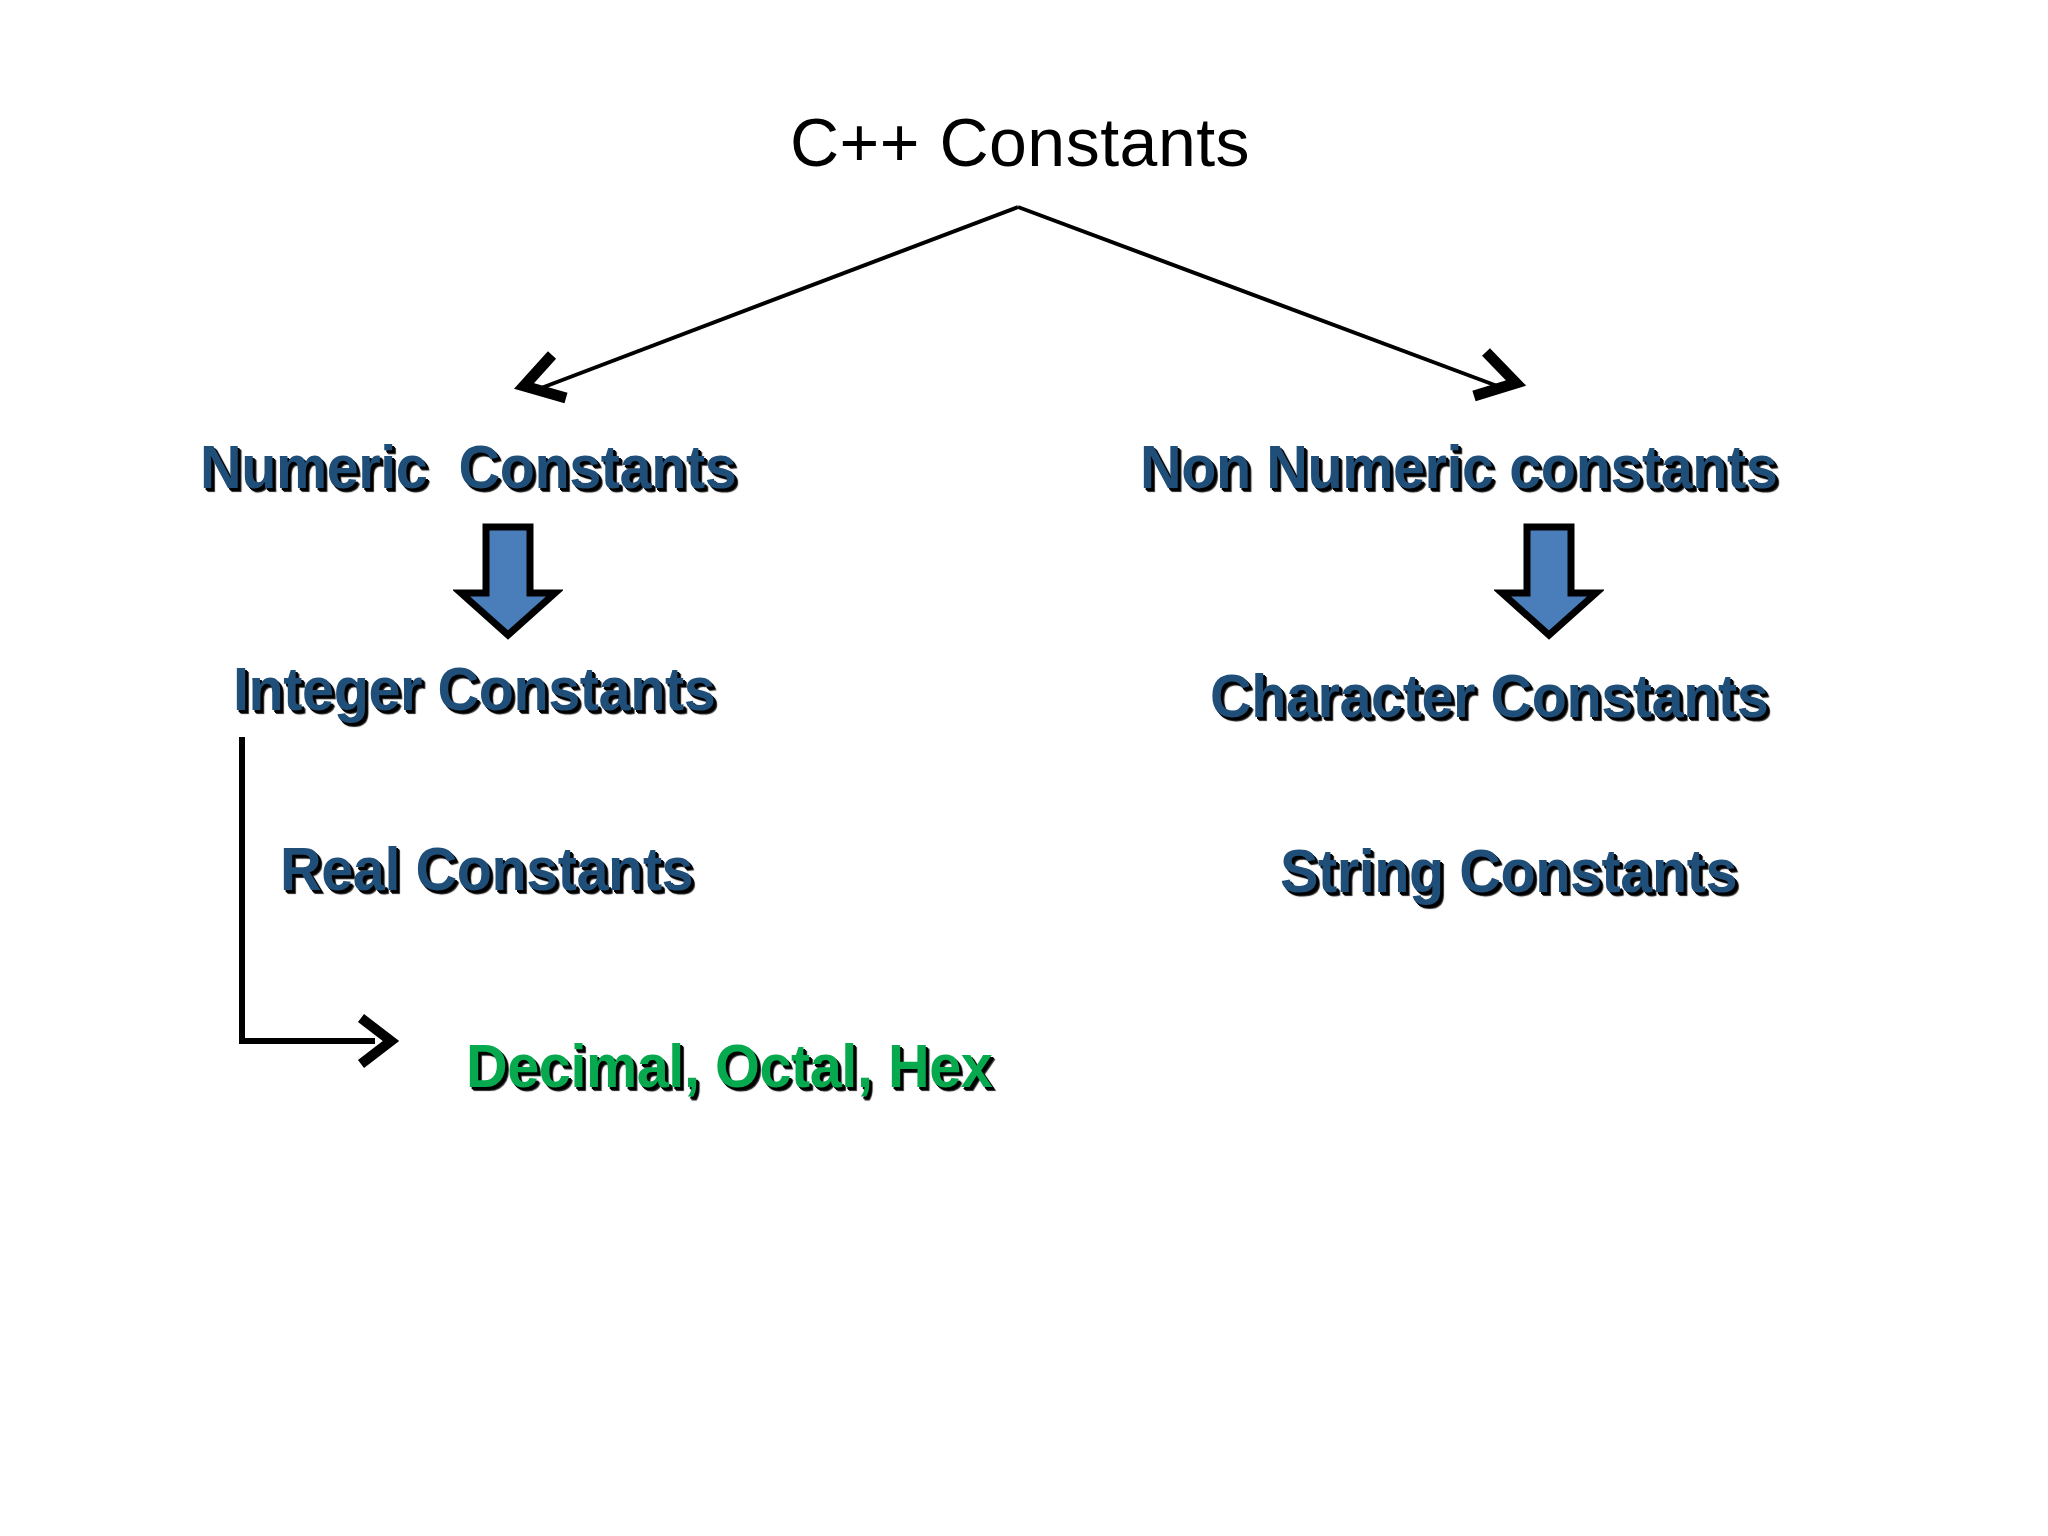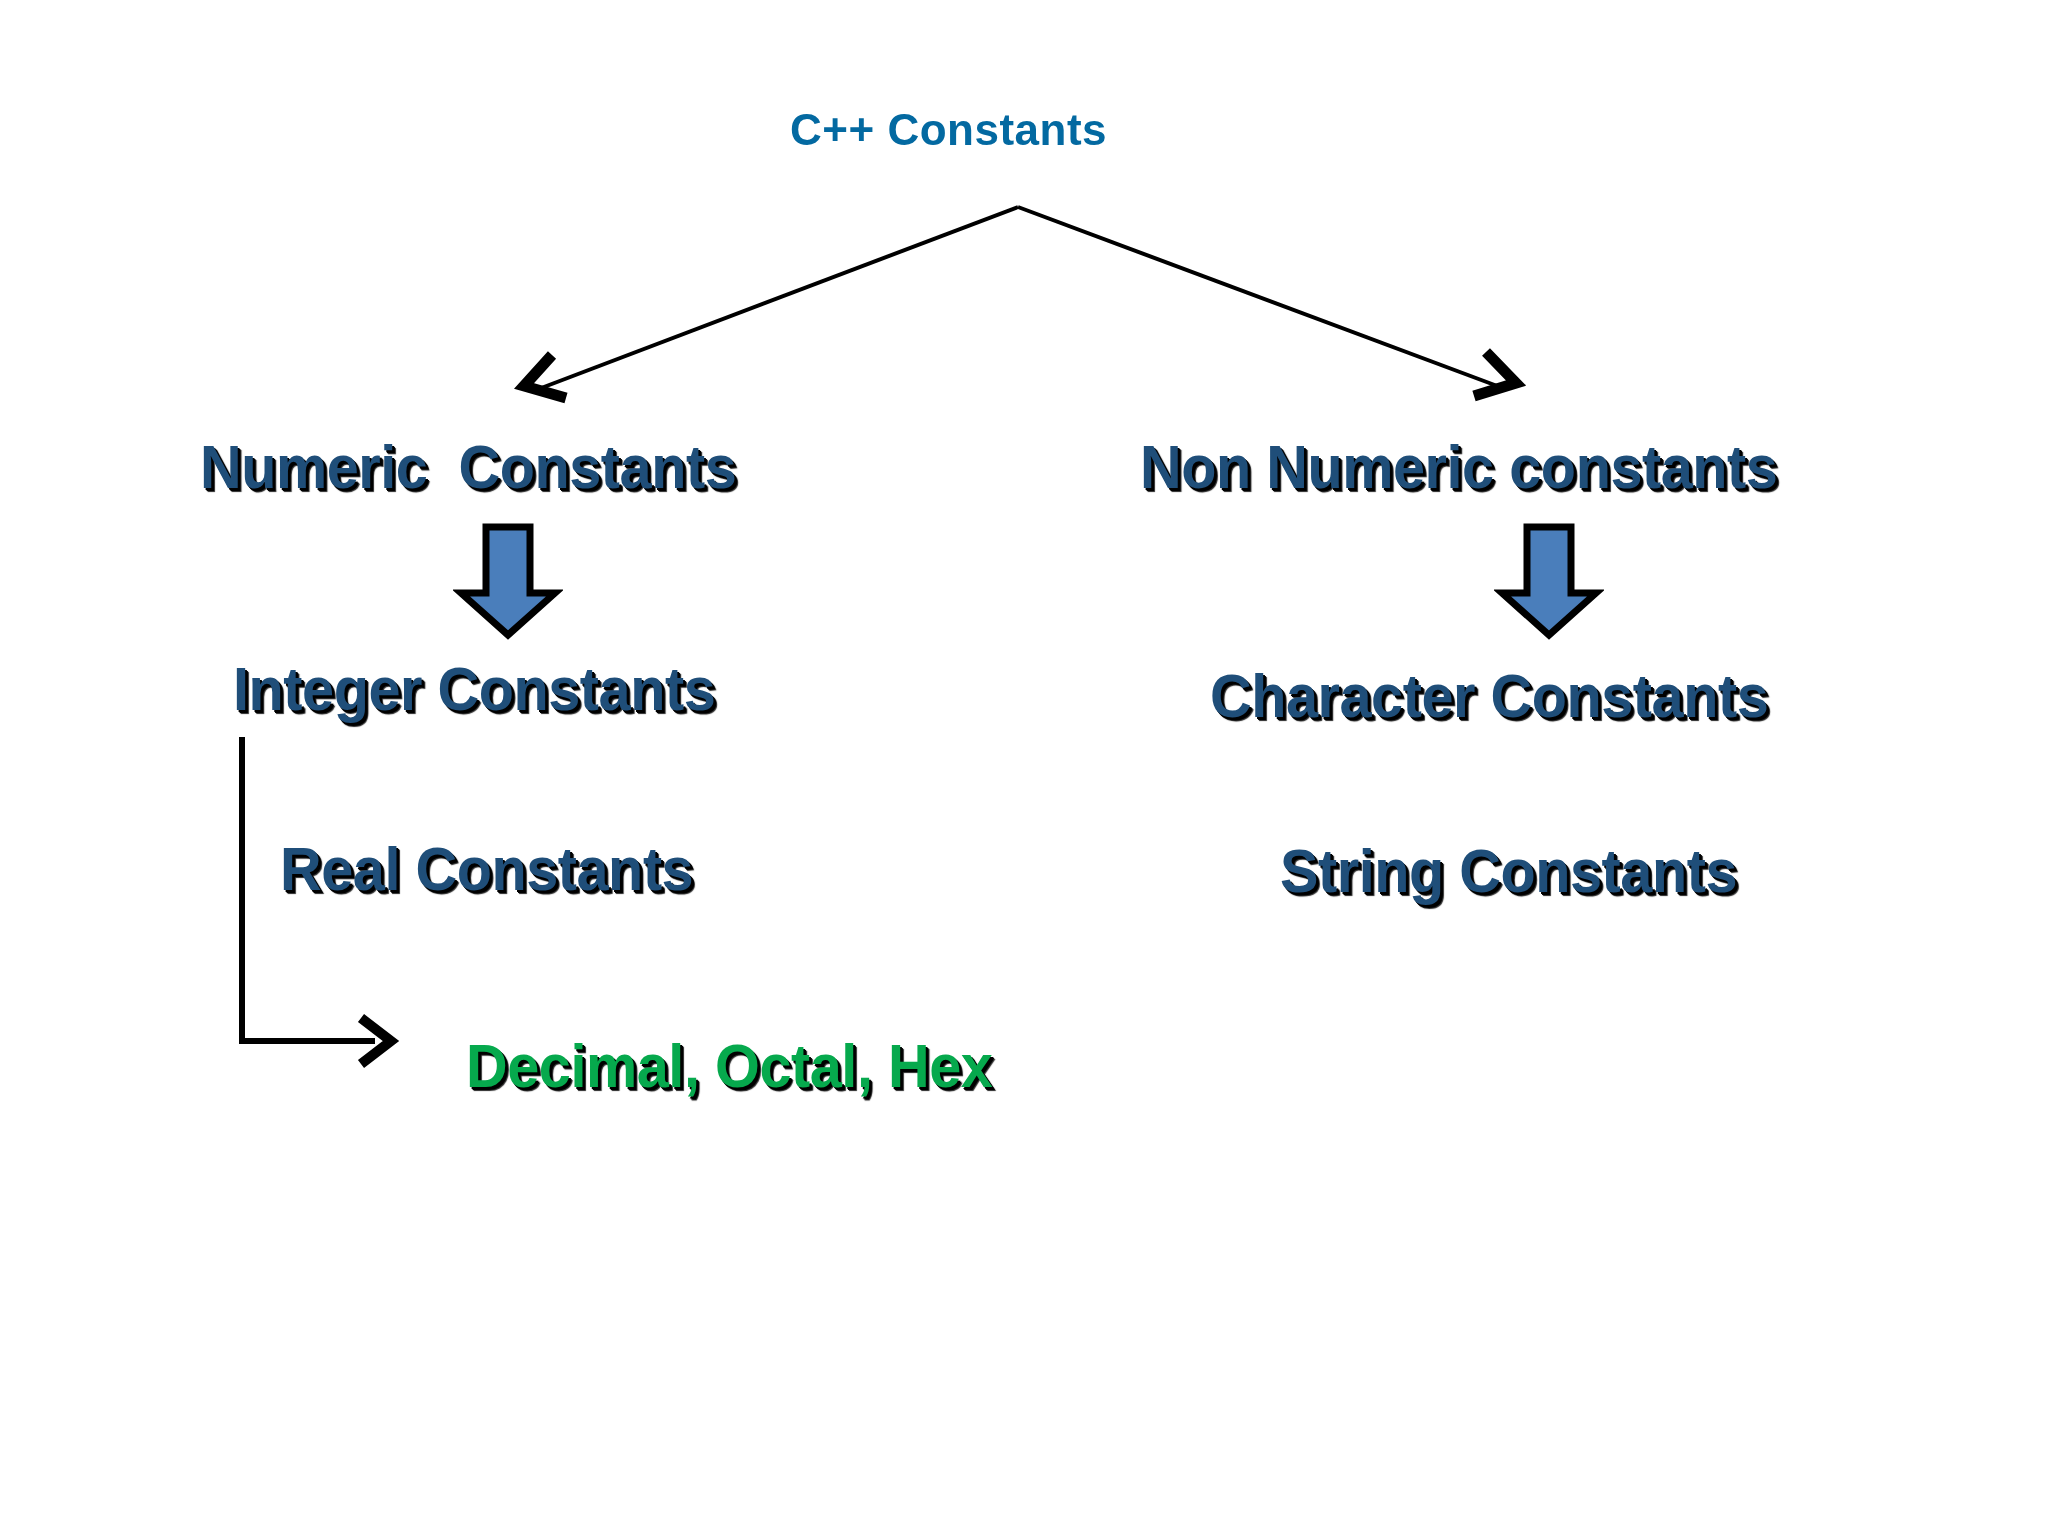--- a/index.html
+++ b/index.html
@@ -25,23 +25,23 @@
     height: 1536px;
     pointer-events: none;
   }
   .node {
     position: absolute;
     white-space: pre;
     line-height: 1.0;
   }
   
   .title-node {
-    color: #0369a1;
-    font-weight: 700;
-    font-size: 44px;
+    color: #000000;
+    font-weight: 400;
+    font-size: 68px;
     letter-spacing: 0.5px;
   }
   
   .blue-node {
     color: #1F4E79;
     font-weight: 700;
     font-size: 62px;
     letter-spacing: -0.5px;
     transform: scaleX(0.93);
     transform-origin: left center;

